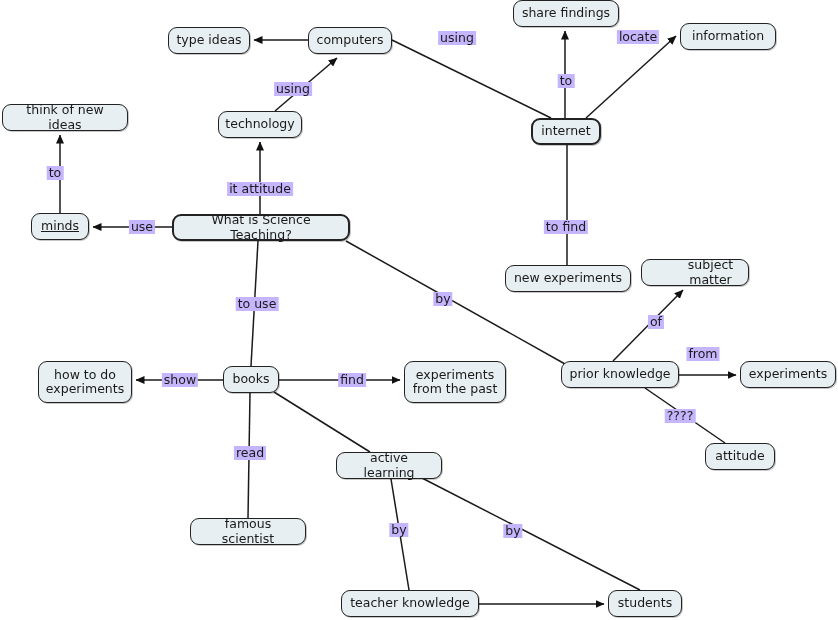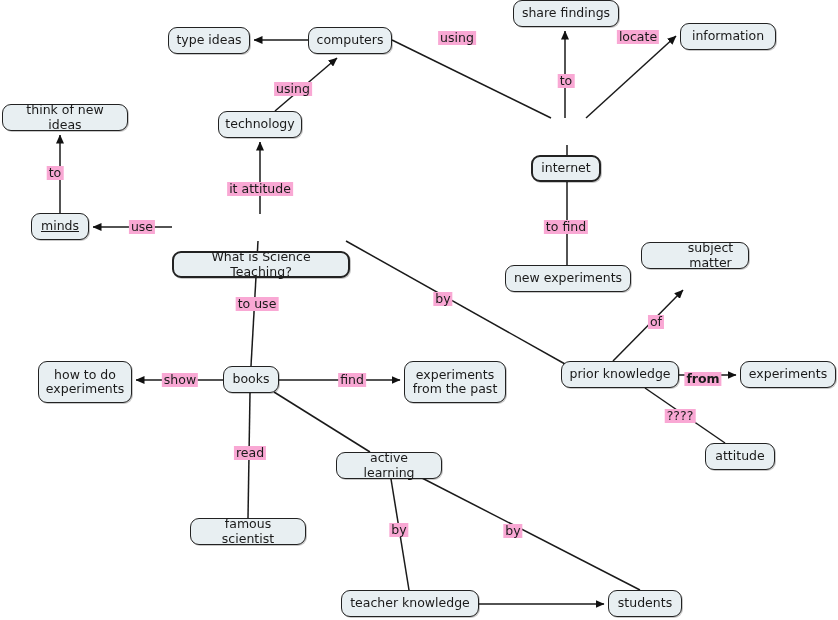--- a/index.html
+++ b/index.html
@@ -38,28 +38,27 @@
     text-align: center;
     display: flex;
     align-items: center;
     justify-content: center;
     padding: 2px 7px;
     white-space: pre-line;
     box-shadow: 1px 1px 0 rgba(0,0,0,0.22);
   }
   .node.root {
     border-width: 2px;
-    margin-top: 37px;
   }
   .edge-label {
     position: absolute;
     font-size: 12.5px;
     line-height: 14px;
     color: #1a1a1a;
-    background: #f9a8d4;
+    background: #c4b5fd;
     padding: 0 2px;
     white-space: nowrap;
     transform: translate(-50%, -50%);
   }
 </style>
 </head>
 <body>
 
 <div id="canvas">
   <svg id="edge-layer" width="838" height="620" viewBox="0 0 838 620" xmlns="http://www.w3.org/2000/svg">
@@ -96,21 +95,21 @@
       <div class="node" style="left: 2px; top: 104px; width: 126px; height: 27px;">think of new ideas</div>
       <div class="node" style="left: 168px; top: 27px; width: 82px; height: 27px;">type ideas</div>
       <div class="node" style="left: 308px; top: 27px; width: 84px; height: 27px;">computers</div>
       <div class="node" style="left: 513px; top: 0px; width: 106px; height: 27px;">share findings</div>
       <div class="node" style="left: 680px; top: 23px; width: 96px; height: 27px;">information</div>
       <div class="node" style="left: 218px; top: 111px; width: 84px; height: 27px;">technology</div>
       <div class="node root" style="left: 531px; top: 118px; width: 70px; height: 27px;">internet</div>
       <div class="node" style="left: 31px; top: 213px; width: 58px; height: 27px; text-decoration: underline;">minds</div>
       <div class="node root" style="left: 172px; top: 214px; width: 178px; height: 27px;">What is Science Teaching?</div>
       <div class="node" style="left: 505px; top: 265px; width: 126px; height: 27px;">new experiments</div>
-      <div class="node" style="left: 641px; top: 242px; width: 108px; height: 27px; padding-left: 38px;">subject matter</div>
+      <div class="node" style="left: 641px; top: 259px; width: 108px; height: 27px; padding-left: 38px;">subject matter</div>
       <div class="node" style="left: 38px; top: 361px; width: 94px; height: 42px;">how to do
 experiments</div>
       <div class="node" style="left: 223px; top: 366px; width: 56px; height: 27px;">books</div>
       <div class="node" style="left: 404px; top: 361px; width: 102px; height: 42px;">experiments
 from the past</div>
       <div class="node" style="left: 561px; top: 361px; width: 118px; height: 27px;">prior knowledge</div>
       <div class="node" style="left: 740px; top: 361px; width: 96px; height: 27px;">experiments</div>
       <div class="node" style="left: 705px; top: 443px; width: 70px; height: 27px;">attitude</div>
       <div class="node" style="left: 336px; top: 452px; width: 106px; height: 27px;">active learning</div>
       <div class="node" style="left: 190px; top: 518px; width: 116px; height: 27px;">famous scientist</div>
@@ -121,21 +120,21 @@
       <div class="edge-label" style="left: 293px; top: 89px;">using</div>
       <div class="edge-label" style="left: 260px; top: 189px;">it attitude</div>
       <div class="edge-label" style="left: 55px; top: 173px;">to</div>
       <div class="edge-label" style="left: 142px; top: 227px;">use</div>
       <div class="edge-label" style="left: 457px; top: 38px;">using</div>
       <div class="edge-label" style="left: 566px; top: 81px;">to</div>
       <div class="edge-label" style="left: 638px; top: 37px;">locate</div>
       <div class="edge-label" style="left: 566px; top: 190px; margin-top: 37px;">to find</div>
       <div class="edge-label" style="left: 443px; top: 299px;">by</div>
       <div class="edge-label" style="left: 656px; top: 322px;">of</div>
-      <div class="edge-label" style="left: 703px; top: 379px; font-weight: bold;">from</div>
+      <div class="edge-label" style="left: 703px; top: 354px;">from</div>
       <div class="edge-label" style="left: 680px; top: 416px;">????</div>
       <div class="edge-label" style="left: 180px; top: 380px;">show</div>
       <div class="edge-label" style="left: 352px; top: 380px;">find</div>
       <div class="edge-label" style="left: 257px; top: 304px;">to use</div>
       <div class="edge-label" style="left: 250px; top: 453px;">read</div>
       <div class="edge-label" style="left: 399px; top: 530px;">by</div>
       <div class="edge-label" style="left: 513px; top: 531px;">by</div>
       <div class="edge-label" style="left: 542px; top: 635px;">instruction</div>
     </div>
 </div>

